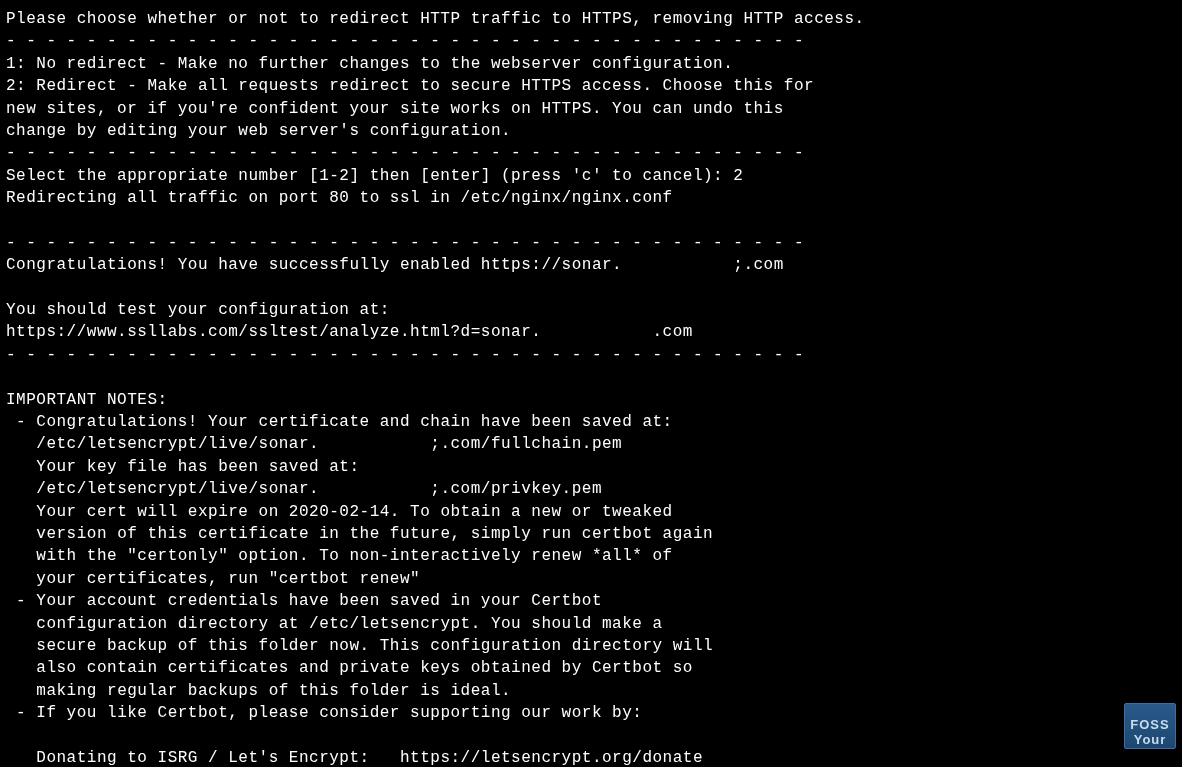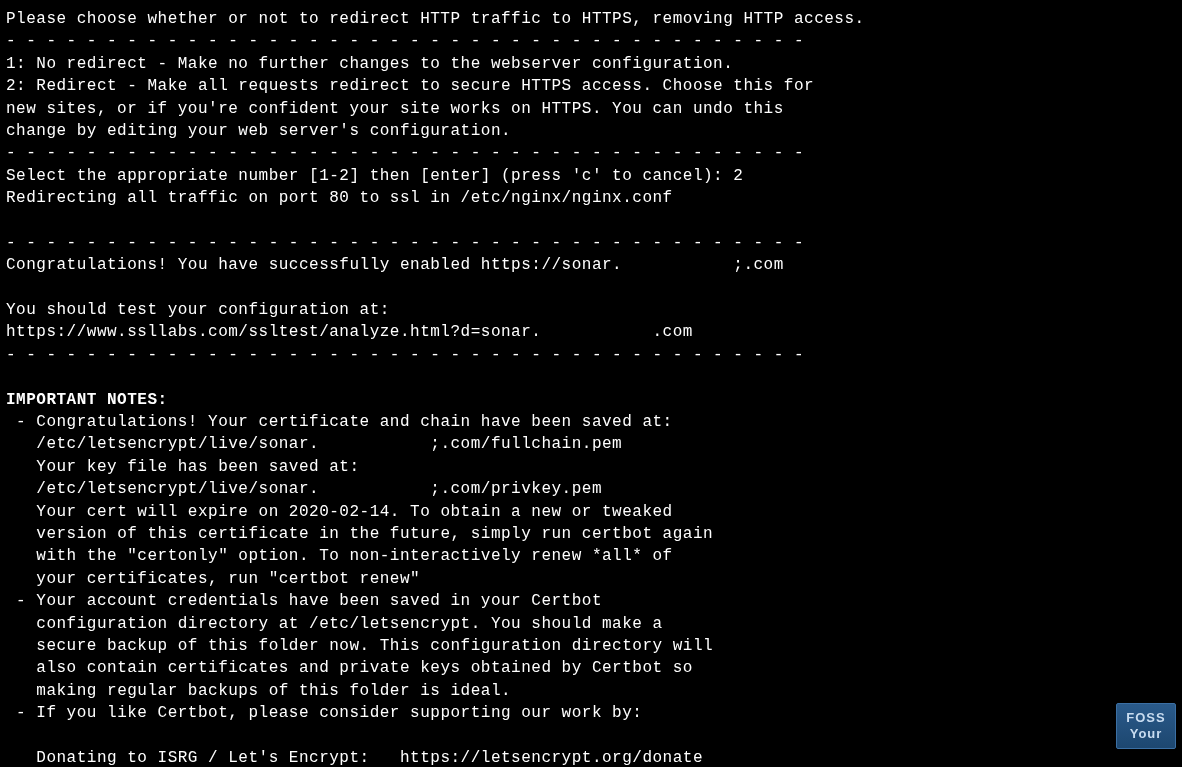--- a/index.html
+++ b/index.html
@@ -22,34 +22,34 @@
     }
     .terminal {
       white-space: pre-wrap;
       word-wrap: break-word;
     }
     .line {
       display: block;
       min-height: 1.4em;
     }
     .bold {
-      font-weight: bold;
+      font-weight: normal;
     }
     .logo {
       position: absolute;
       right: 6px;
       bottom: 18px;
-      width: 60px;
+      width: 52px;
       height: 46px;
       background: linear-gradient(180deg, #2a5a8a 0%, #1d4770 100%);
       border: 1px solid #3b6fa3;
       display: flex;
       flex-direction: column;
       align-items: center;
-      justify-content: center;
+      justify-content: flex-end;
       font-family: Arial, sans-serif;
       font-weight: bold;
       font-size: 13px;
       line-height: 1.2;
       color: #c8dcf0;
       letter-spacing: 1px;
       border-radius: 2px;
     }
     .logo span {
       display: block;

